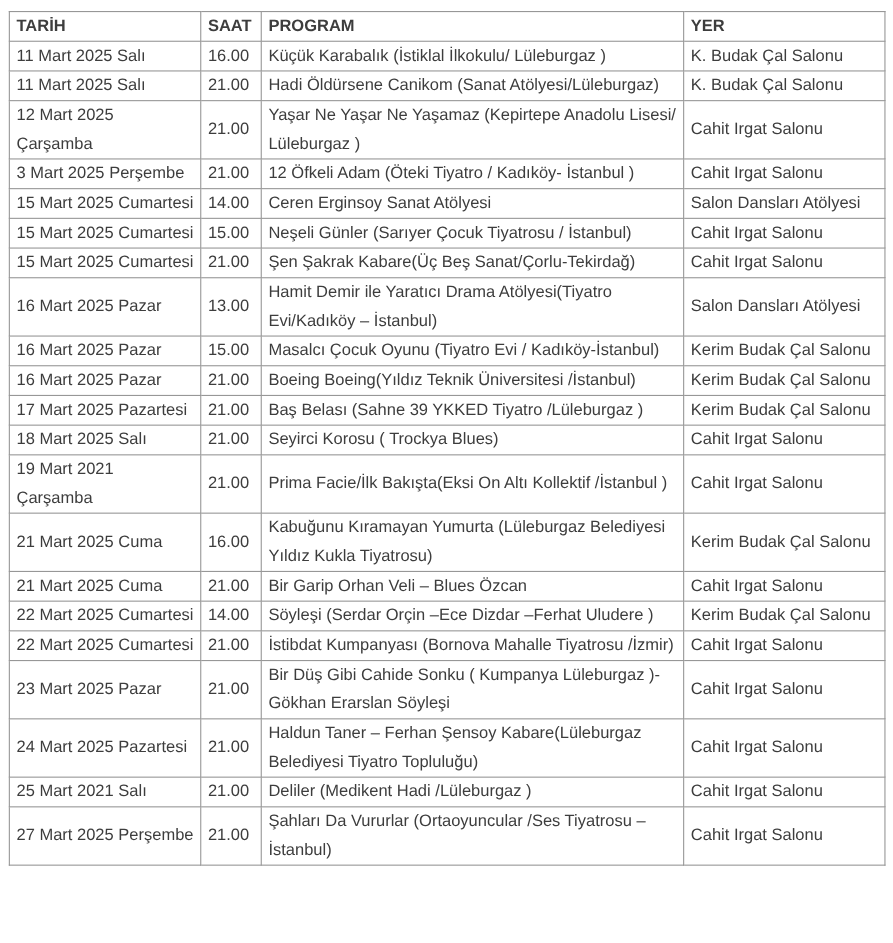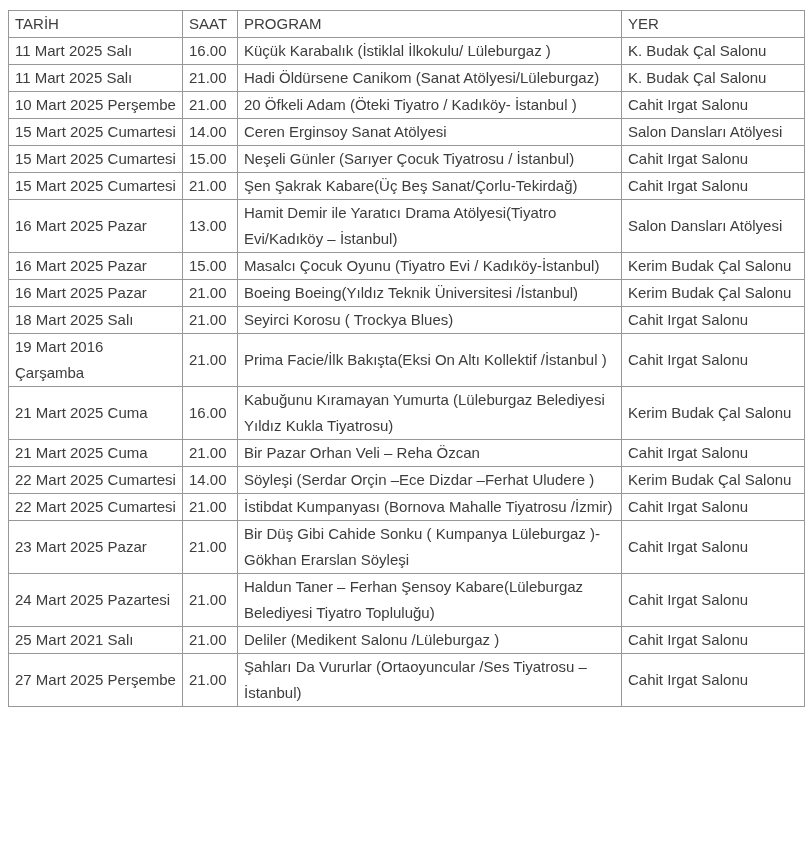--- a/index.html
+++ b/index.html
@@ -25,21 +25,21 @@
   table.schedule td {
     border: 1px solid #979797;
     padding: 0 6px;
     line-height: 26px;
     vertical-align: middle;
     text-align: left;
     font-weight: normal;
     word-wrap: break-word;
   }
   table.schedule th {
-    font-weight: normal;
+    font-weight: bold;
   }
   td.col-program {
     text-align: justify;
   }
   col.c-date    { width: 174px; }
   col.c-time    { width: 55px;  }
   col.c-program { width: 384px; }
   col.c-venue   { width: 183px; }
 </style>
 </head>
@@ -68,23 +68,29 @@
           <td class="col-program">Küçük Karabalık (İstiklal İlkokulu/ Lüleburgaz )</td>
           <td class="col-venue">K. Budak Çal Salonu</td>
         </tr>
         <tr>
           <td class="col-date">11 Mart 2025 Salı</td>
           <td class="col-time">21.00</td>
           <td class="col-program">Hadi Öldürsene Canikom (Sanat Atölyesi/Lüleburgaz)</td>
           <td class="col-venue">K. Budak Çal Salonu</td>
         </tr>
         <tr>
-          <td class="col-date">10 Mart 2025 Perşembe</td>
+          <td class="col-date">12 Mart 2025 Çarşamba</td>
           <td class="col-time">21.00</td>
-          <td class="col-program">20 Öfkeli Adam (Öteki Tiyatro / Kadıköy- İstanbul )</td>
+          <td class="col-program">Yaşar Ne Yaşar Ne Yaşamaz (Kepirtepe Anadolu Lisesi/ Lüleburgaz )</td>
+          <td class="col-venue">Cahit Irgat Salonu</td>
+        </tr>
+        <tr>
+          <td class="col-date">3 Mart 2025 Perşembe</td>
+          <td class="col-time">21.00</td>
+          <td class="col-program">12 Öfkeli Adam (Öteki Tiyatro / Kadıköy- İstanbul )</td>
           <td class="col-venue">Cahit Irgat Salonu</td>
         </tr>
         <tr>
           <td class="col-date">15 Mart 2025 Cumartesi</td>
           <td class="col-time">14.00</td>
           <td class="col-program">Ceren Erginsoy Sanat Atölyesi</td>
           <td class="col-venue">Salon Dansları Atölyesi</td>
         </tr>
         <tr>
           <td class="col-date">15 Mart 2025 Cumartesi</td>
@@ -110,41 +116,47 @@
           <td class="col-program">Masalcı Çocuk Oyunu (Tiyatro Evi / Kadıköy-İstanbul)</td>
           <td class="col-venue">Kerim Budak Çal Salonu</td>
         </tr>
         <tr>
           <td class="col-date">16 Mart 2025 Pazar</td>
           <td class="col-time">21.00</td>
           <td class="col-program">Boeing Boeing(Yıldız Teknik Üniversitesi /İstanbul)</td>
           <td class="col-venue">Kerim Budak Çal Salonu</td>
         </tr>
         <tr>
+          <td class="col-date">17 Mart 2025 Pazartesi</td>
+          <td class="col-time">21.00</td>
+          <td class="col-program">Baş Belası (Sahne 39 YKKED Tiyatro /Lüleburgaz )</td>
+          <td class="col-venue">Kerim Budak Çal Salonu</td>
+        </tr>
+        <tr>
           <td class="col-date">18 Mart 2025 Salı</td>
           <td class="col-time">21.00</td>
           <td class="col-program">Seyirci Korosu ( Trockya Blues)</td>
           <td class="col-venue">Cahit Irgat Salonu</td>
         </tr>
         <tr>
-          <td class="col-date">19 Mart 2016 Çarşamba</td>
+          <td class="col-date">19 Mart 2021 Çarşamba</td>
           <td class="col-time">21.00</td>
           <td class="col-program">Prima Facie/İlk Bakışta(Eksi On Altı Kollektif /İstanbul )</td>
           <td class="col-venue">Cahit Irgat Salonu</td>
         </tr>
         <tr>
           <td class="col-date">21 Mart 2025 Cuma</td>
           <td class="col-time">16.00</td>
           <td class="col-program">Kabuğunu Kıramayan Yumurta (Lüleburgaz Belediyesi Yıldız Kukla Tiyatrosu)</td>
           <td class="col-venue">Kerim Budak Çal Salonu</td>
         </tr>
         <tr>
           <td class="col-date">21 Mart 2025 Cuma</td>
           <td class="col-time">21.00</td>
-          <td class="col-program">Bir Pazar Orhan Veli – Reha Özcan</td>
+          <td class="col-program">Bir Garip Orhan Veli – Blues Özcan</td>
           <td class="col-venue">Cahit Irgat Salonu</td>
         </tr>
         <tr>
           <td class="col-date">22 Mart 2025 Cumartesi</td>
           <td class="col-time">14.00</td>
           <td class="col-program">Söyleşi (Serdar Orçin –Ece Dizdar –Ferhat Uludere )</td>
           <td class="col-venue">Kerim Budak Çal Salonu</td>
         </tr>
         <tr>
           <td class="col-date">22 Mart 2025 Cumartesi</td>
@@ -160,21 +172,21 @@
         </tr>
         <tr>
           <td class="col-date">24 Mart 2025 Pazartesi</td>
           <td class="col-time">21.00</td>
           <td class="col-program">Haldun Taner – Ferhan Şensoy Kabare(Lüleburgaz Belediyesi Tiyatro Topluluğu)</td>
           <td class="col-venue">Cahit Irgat Salonu</td>
         </tr>
         <tr>
           <td class="col-date">25 Mart 2021 Salı</td>
           <td class="col-time">21.00</td>
-          <td class="col-program">Deliler (Medikent Salonu /Lüleburgaz )</td>
+          <td class="col-program">Deliler (Medikent Hadi /Lüleburgaz )</td>
           <td class="col-venue">Cahit Irgat Salonu</td>
         </tr>
         <tr>
           <td class="col-date">27 Mart 2025 Perşembe</td>
           <td class="col-time">21.00</td>
           <td class="col-program">Şahları Da Vururlar (Ortaoyuncular /Ses Tiyatrosu – İstanbul)</td>
           <td class="col-venue">Cahit Irgat Salonu</td>
         </tr>
       </tbody>
   </table>

